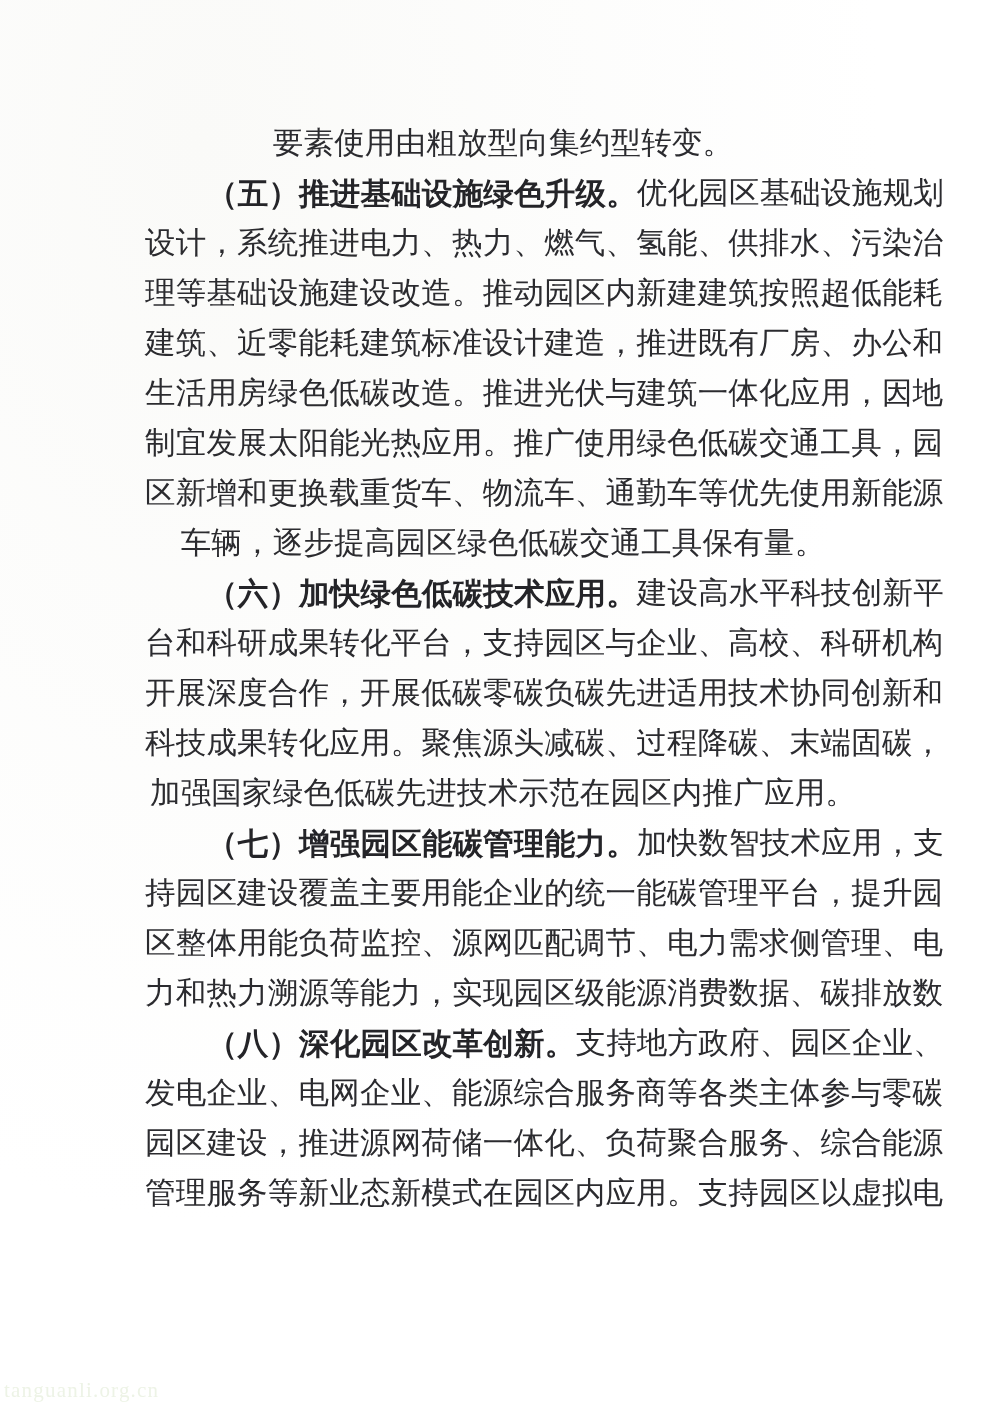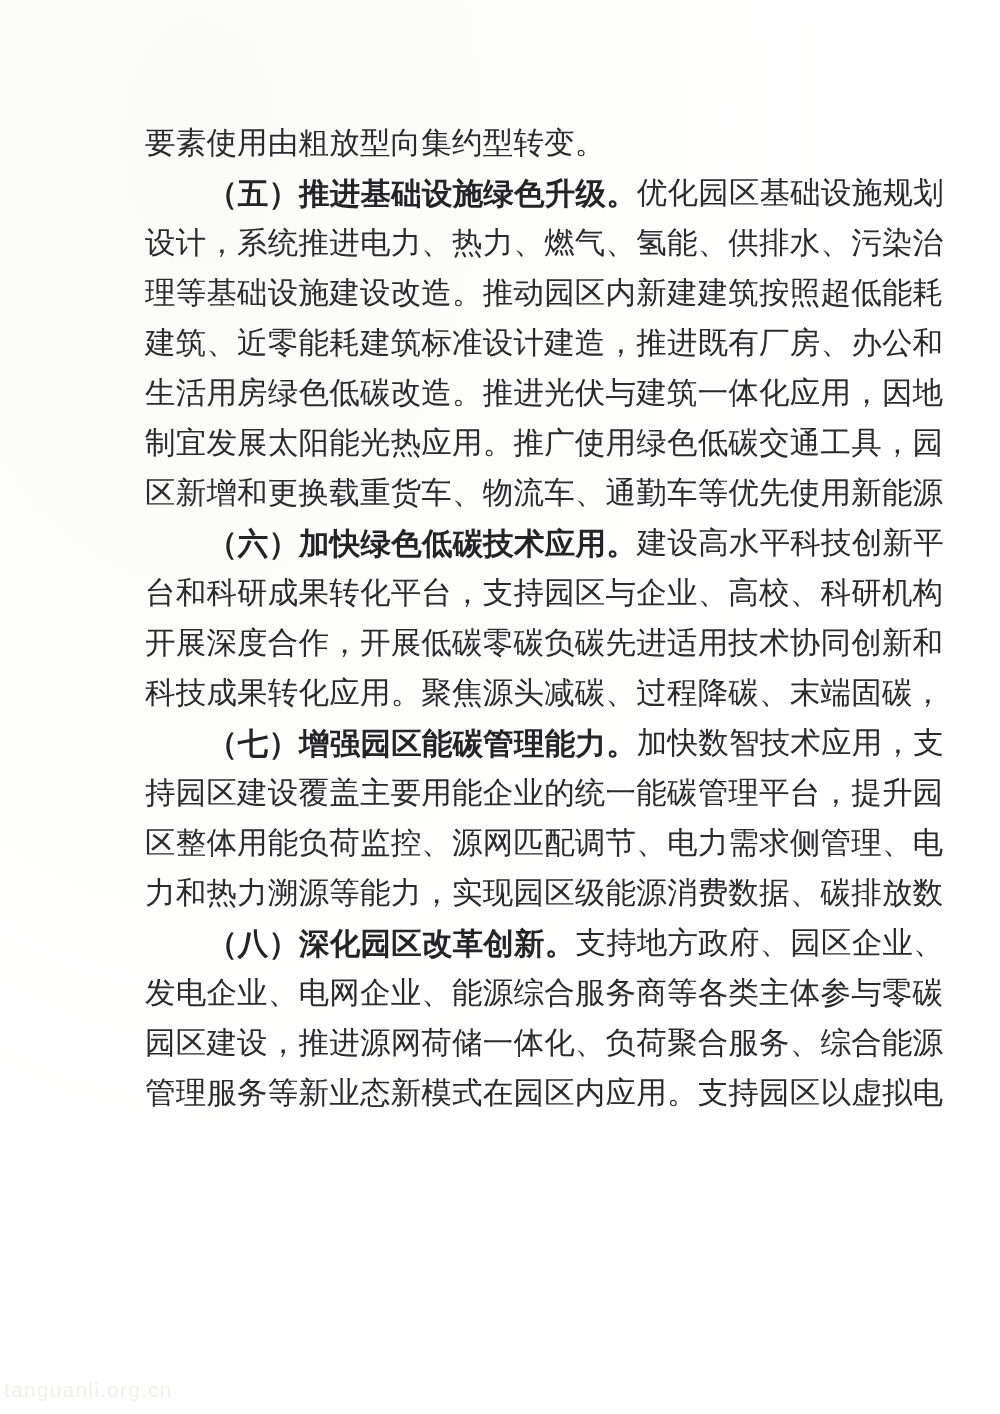--- a/index.html
+++ b/index.html
@@ -28,20 +28,21 @@
   .content {
     position: absolute;
     left: 145px;
     top: 118px;
     width: 716px;
   }
 
   
   .para {
     margin: 0;
+    text-align: center;
   }
   .para + .para {
     margin-top: 0px;
   }
 
   .line {
     display: block;
     height: 50px;
     line-height: 50px;
     white-space: nowrap;
@@ -71,21 +72,21 @@
   
   .hd {
     font-weight: 700;
     color: #242428;
   }
 
   .watermark {
     position: absolute;
     left: 4px;
     top: 1378px;
-    font-family: Liberation Sans, sans-serif;
+    font-family: Liberation Serif, serif;
     font-size: 21px;
     letter-spacing: 1.2px;
     color: #edf3e6;
     user-select: none;
     white-space: nowrap;
   }
 </style>
 </head>
 <body>
 
@@ -282,20 +283,21 @@
           <span class="ch">车</span>
           <span class="ch">等</span>
           <span class="ch">优</span>
           <span class="ch">先</span>
           <span class="ch">使</span>
           <span class="ch">用</span>
           <span class="ch">新</span>
           <span class="ch">能</span>
           <span class="ch">源</span>
         </div>
+        <div class="line">车辆，逐步提高园区绿色低碳交通工具保有量。</div>
       </div>
       <div class="para">
         <div class="line justify indent">
           <span class="ch hd">（</span>
           <span class="ch hd">六</span>
           <span class="ch hd">）</span>
           <span class="ch hd">加</span>
           <span class="ch hd">快</span>
           <span class="ch hd">绿</span>
           <span class="ch hd">色</span>
@@ -394,20 +396,21 @@
           <span class="ch">程</span>
           <span class="ch">降</span>
           <span class="ch">碳</span>
           <span class="ch">、</span>
           <span class="ch">末</span>
           <span class="ch">端</span>
           <span class="ch">固</span>
           <span class="ch">碳</span>
           <span class="ch">，</span>
         </div>
+        <div class="line">加强国家绿色低碳先进技术示范在园区内推广应用。</div>
       </div>
       <div class="para">
         <div class="line justify indent">
           <span class="ch hd">（</span>
           <span class="ch hd">七</span>
           <span class="ch hd">）</span>
           <span class="ch hd">增</span>
           <span class="ch hd">强</span>
           <span class="ch hd">园</span>
           <span class="ch hd">区</span>

